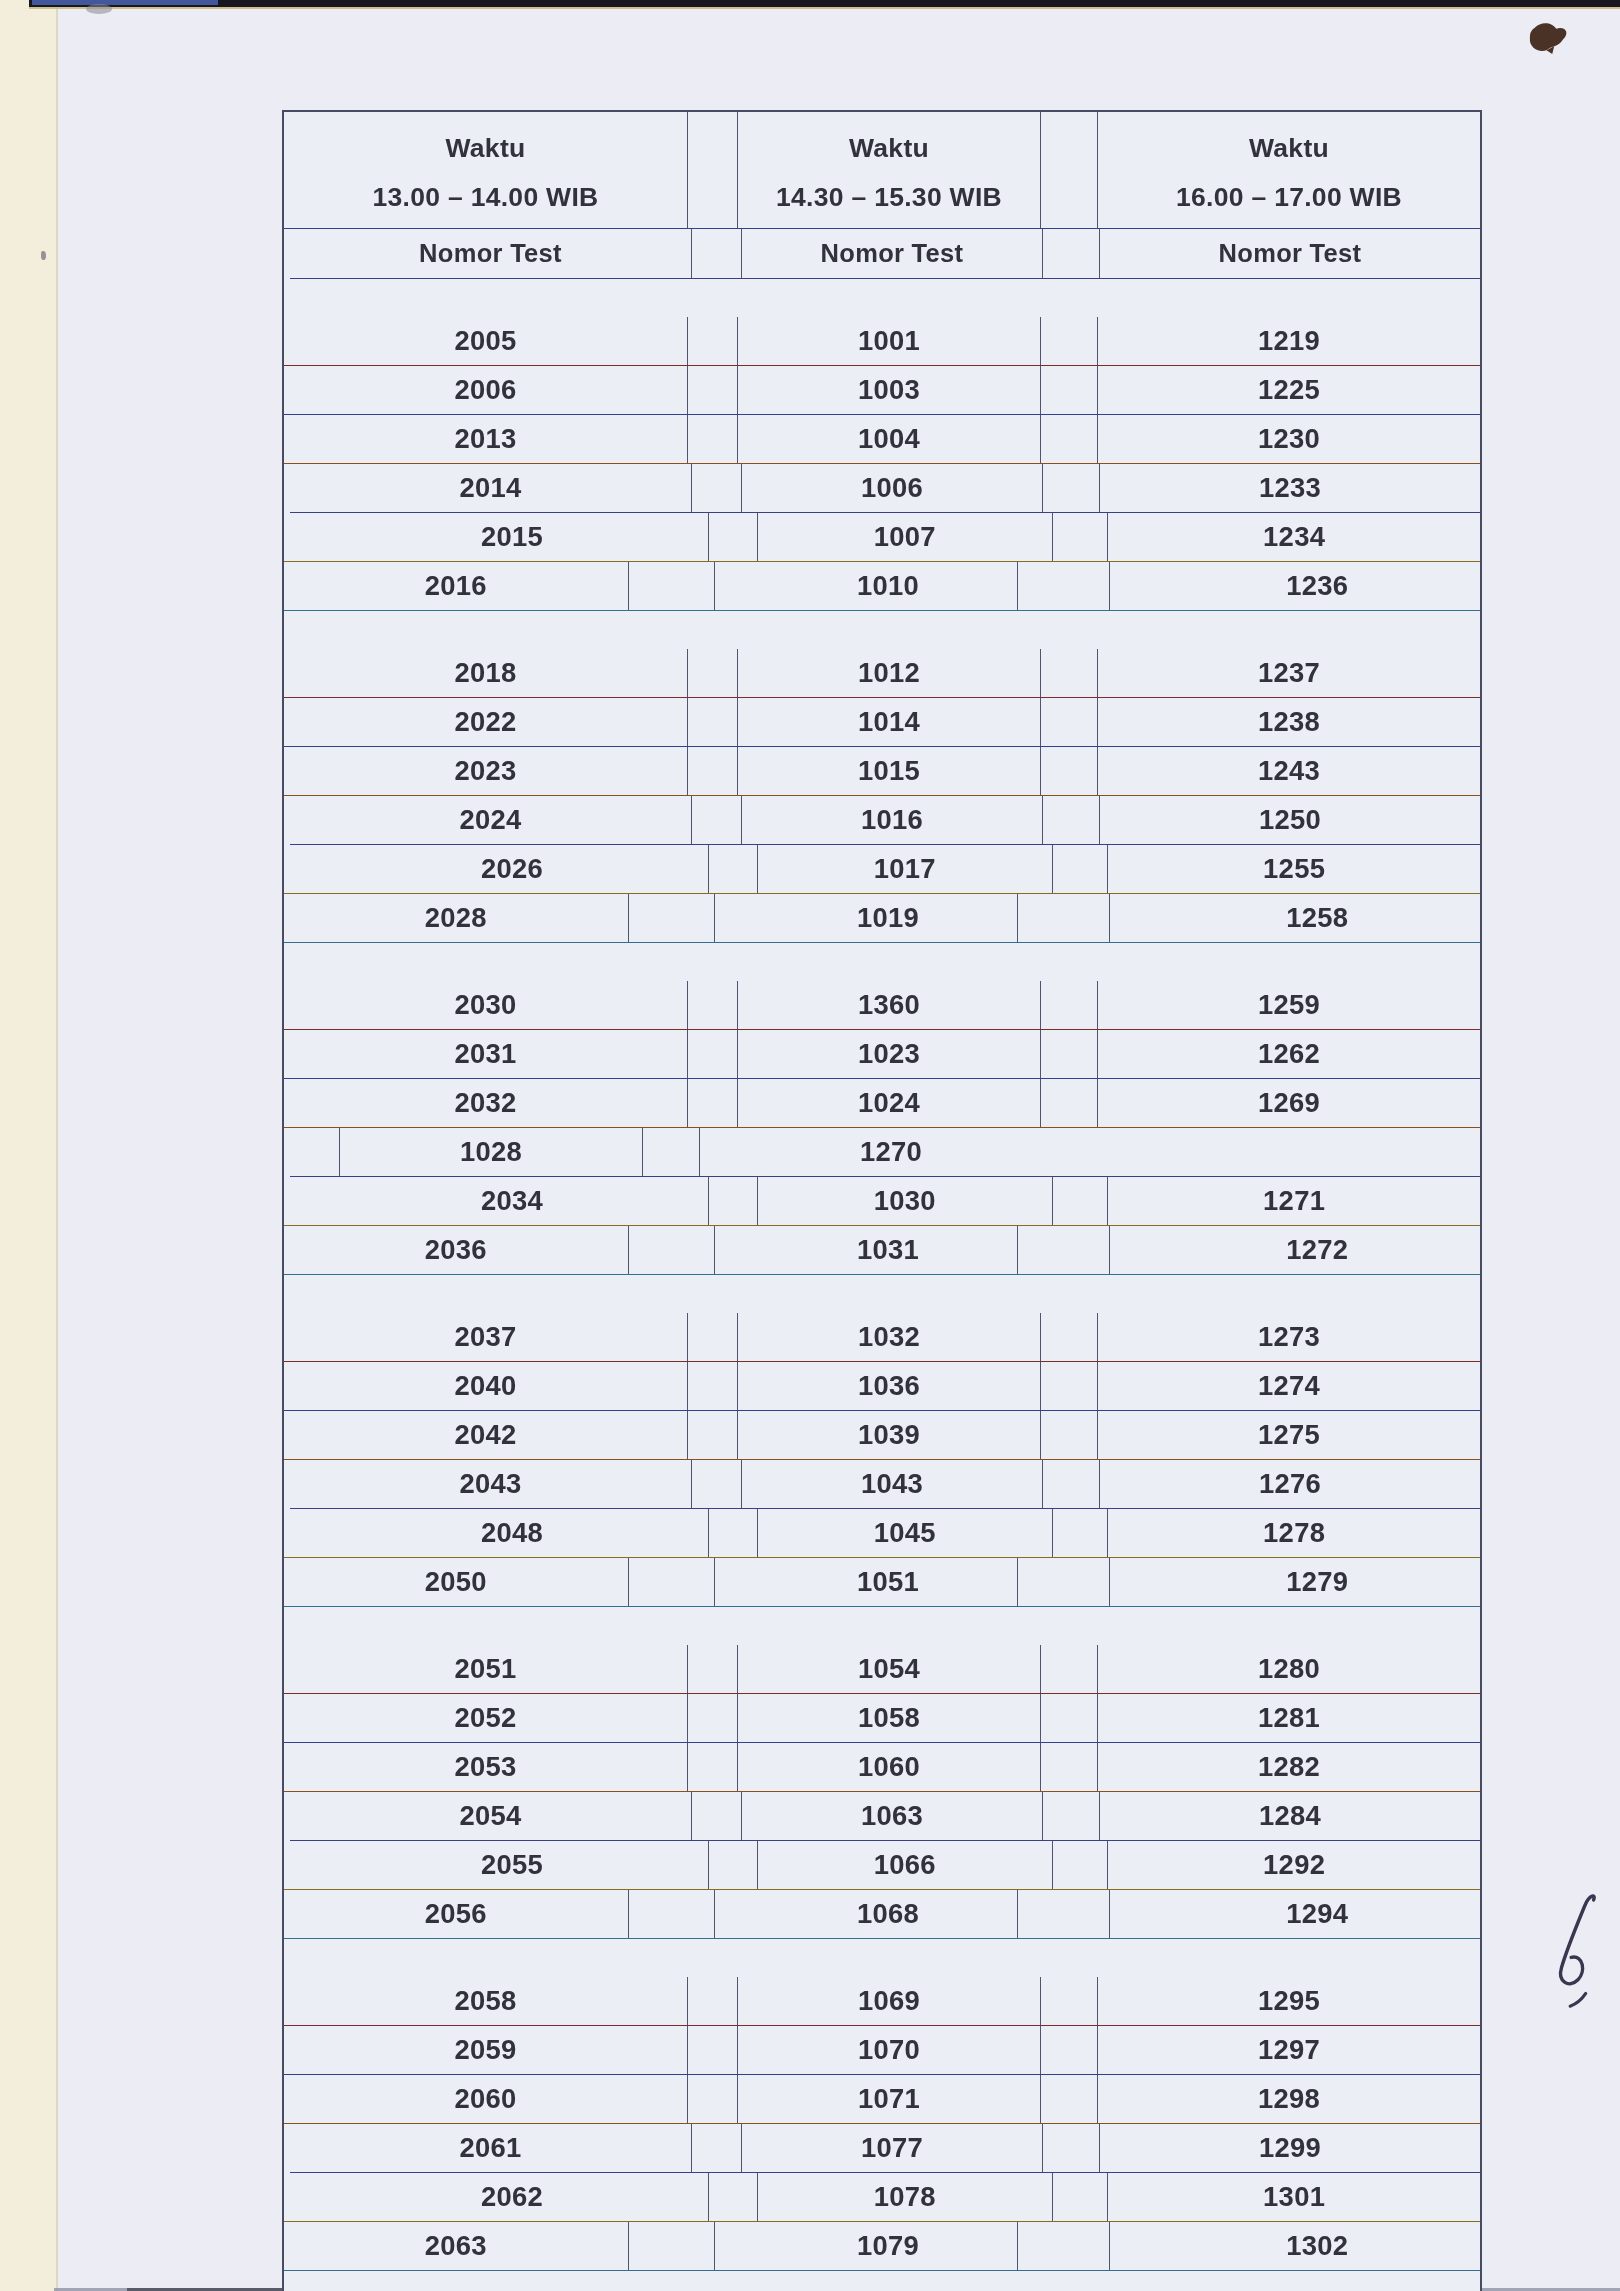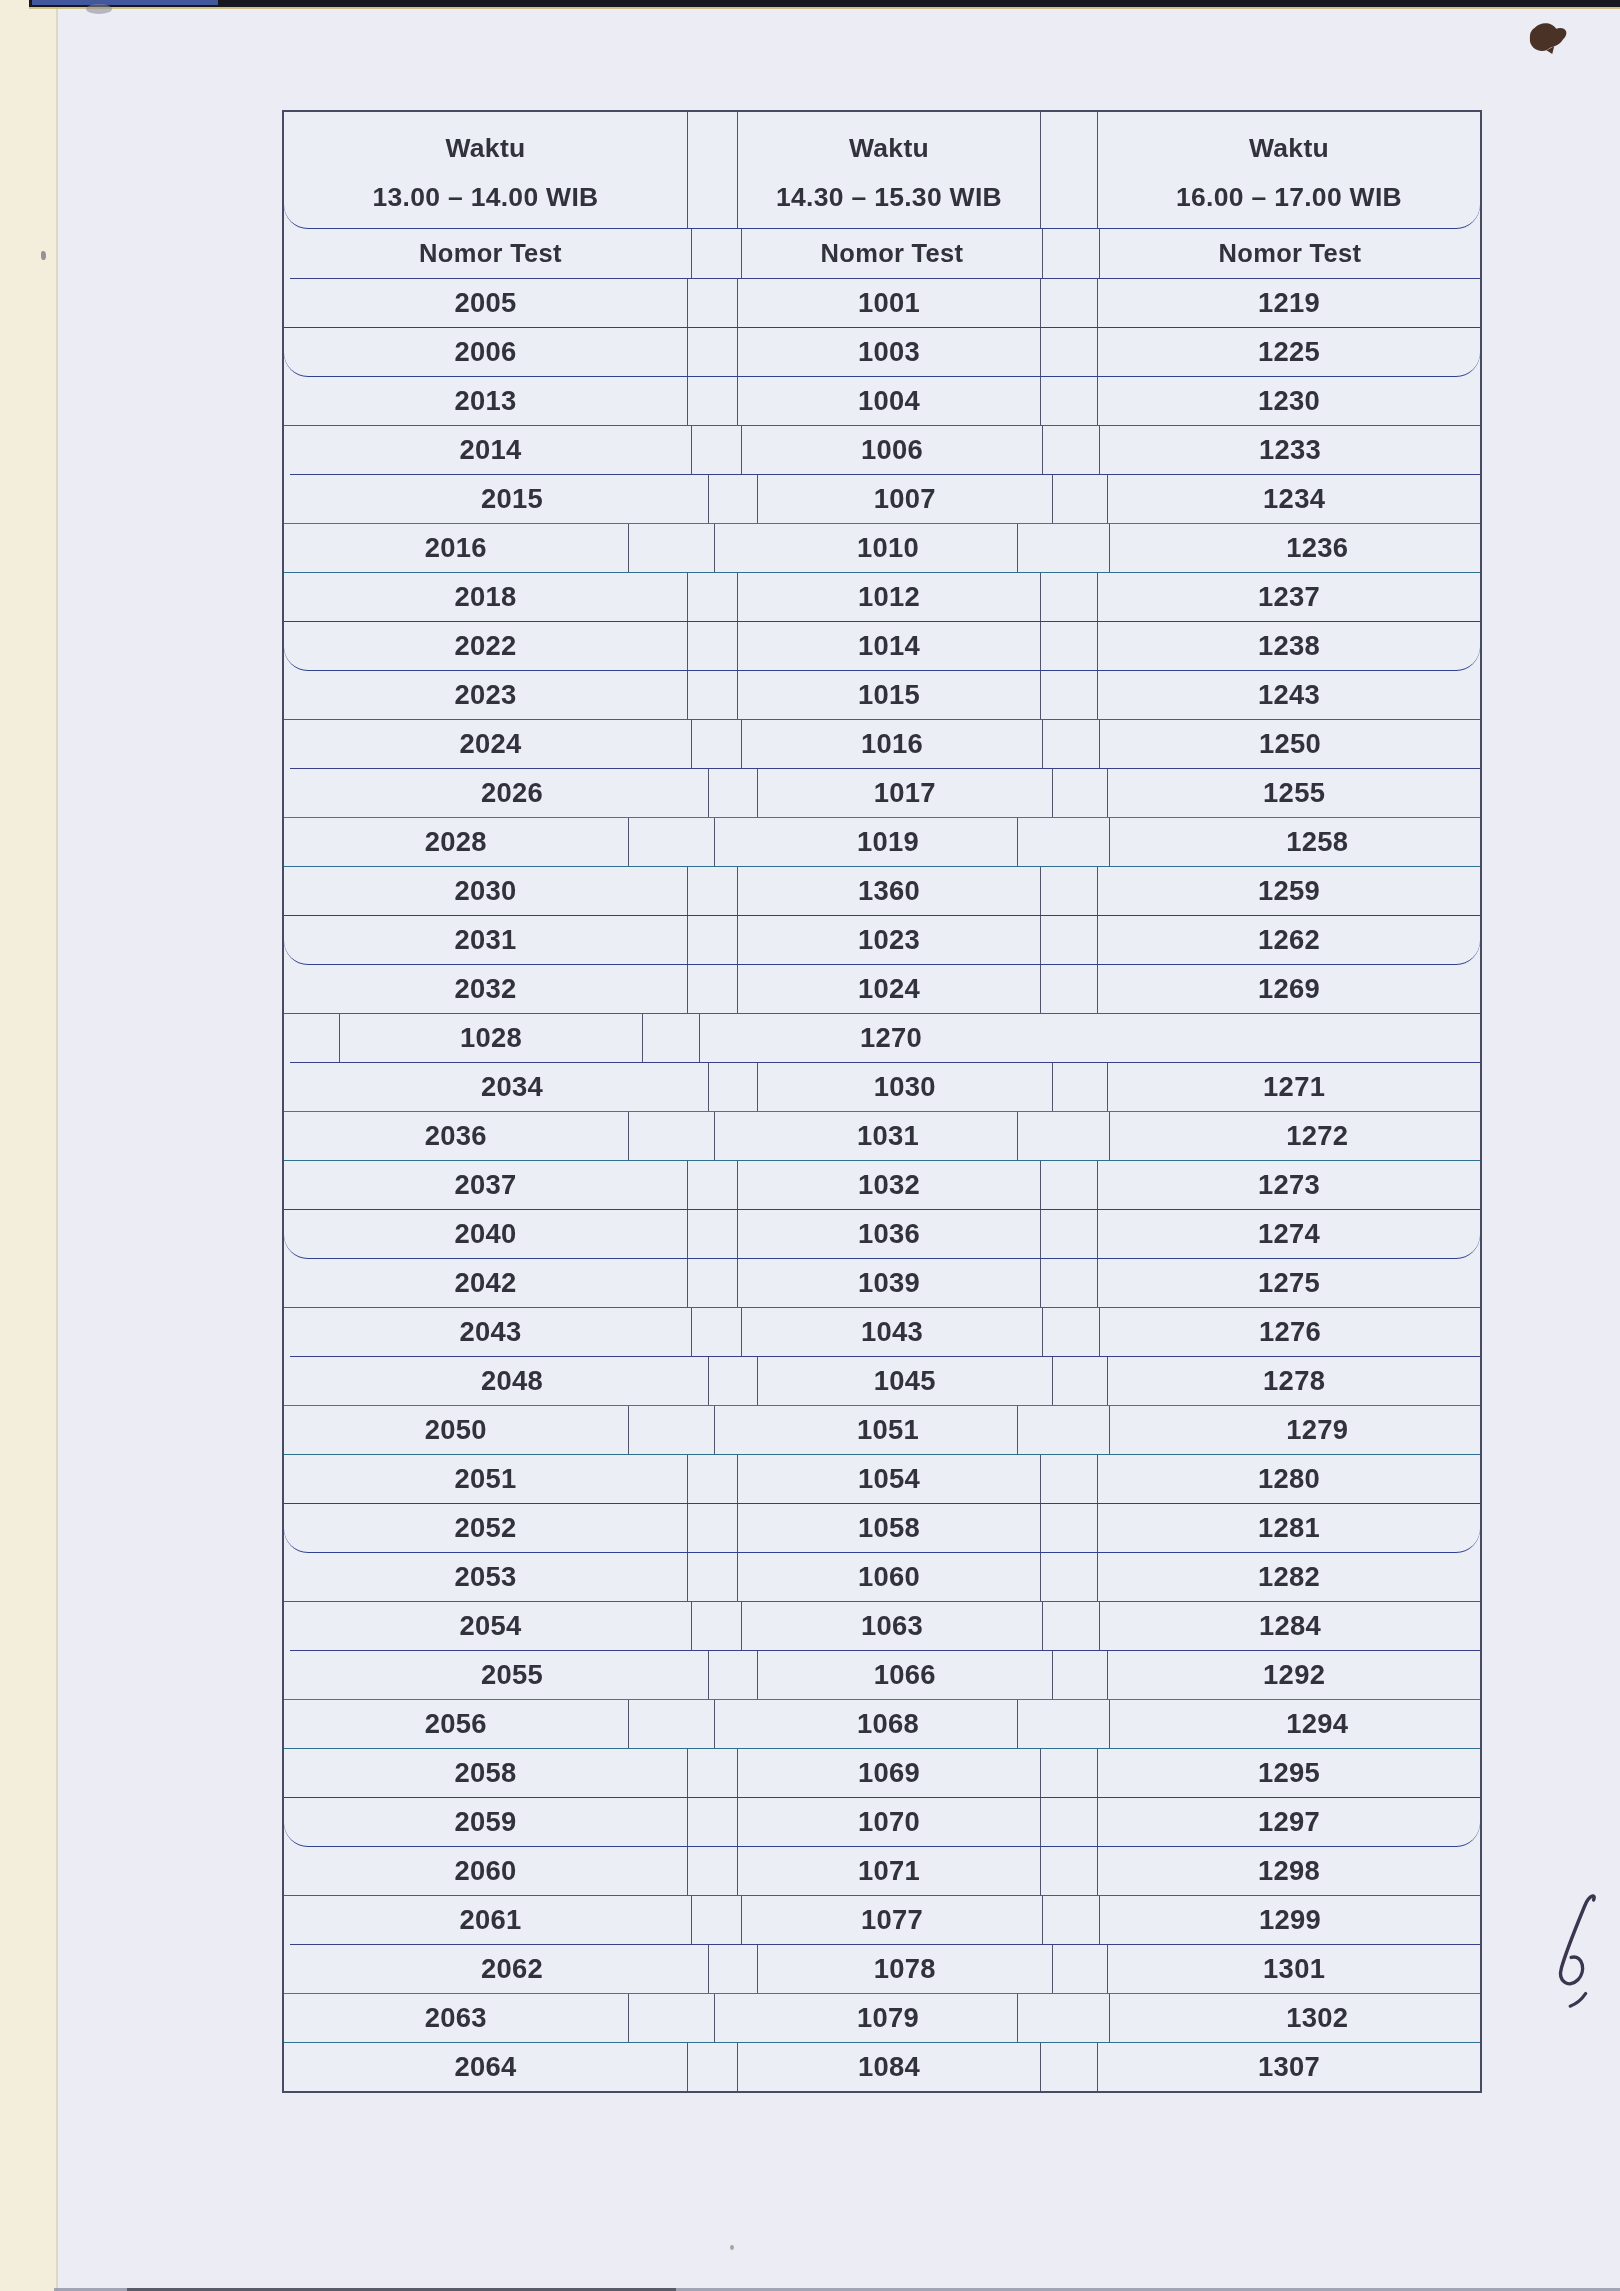--- a/index.html
+++ b/index.html
@@ -44,22 +44,22 @@
 
   
   .scan-table{
     position:absolute;left:282px;top:110px;width:1196px;
     border:2px solid #474c62;
     background:#eceef6;
   }
   .trow{display:flex;border-bottom:1.6px solid #4b5069;}
   .trow.last{border-bottom:none;}
   .bc-a{border-bottom-color:#8a4f1d;}
-  .bc-b{border-bottom-color:#32418f;border-radius:24px;}
-  .bc-c{border-bottom-color:#7e2a26;}
+  .bc-b{border-bottom-color:#32418f;}
+  .bc-c{border-bottom-color:#7e2a26;margin-top:38px;}
   .bc-d{border-bottom-color:#2f6f8f;gap:44px;}
   .bc-e{border-bottom-color:#8a6a1d;padding-left:32px;}
   .bc-f{border-bottom-color:#3a3f8a;margin-left:6px;}
   .cell{
     box-sizing:border-box;display:flex;align-items:center;justify-content:center;
     font-weight:bold;color:#32323c;letter-spacing:0.3px;
   }
   .c0{width:404px;}.c1{width:50px;}.c2{width:303px;}.c3{width:57px;}.c4{width:382px;}
   .vr{border-right:1.6px solid #50556c;}
   .hdr1{height:116px;}

